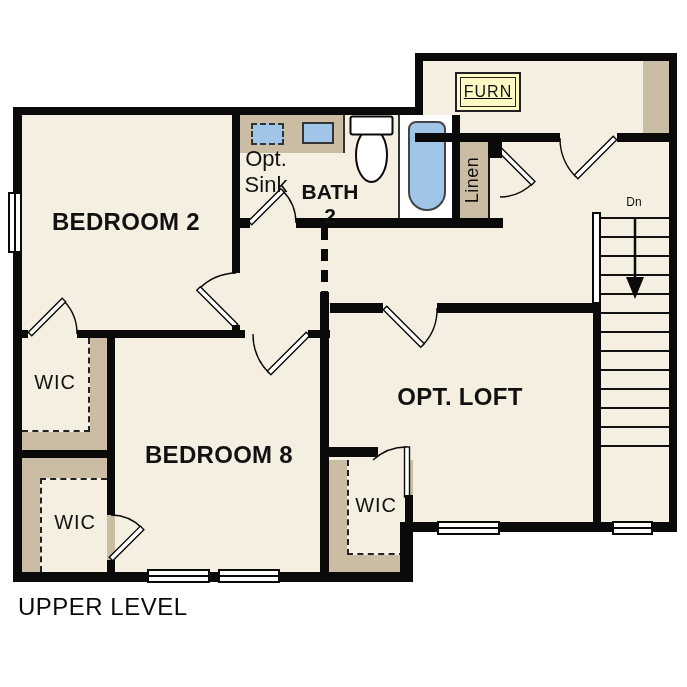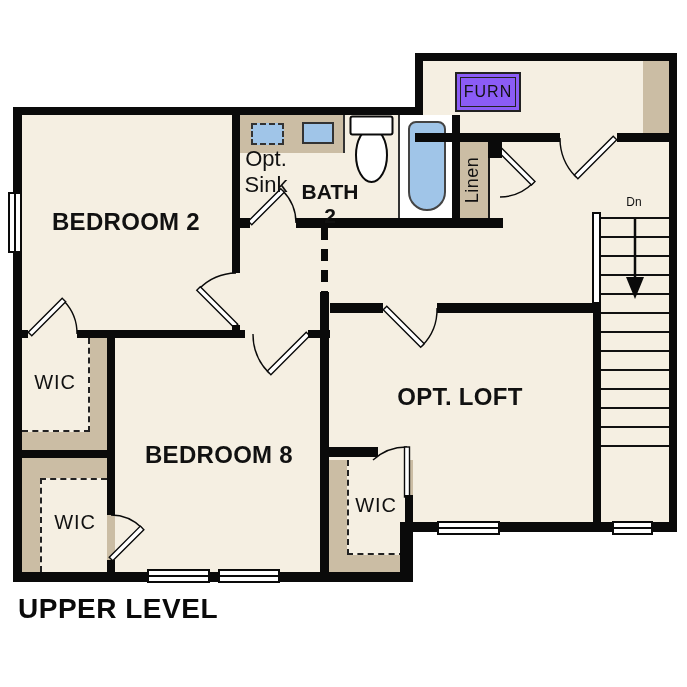--- a/index.html
+++ b/index.html
@@ -16,33 +16,33 @@
   .overlay{position:absolute;left:0;top:0;pointer-events:none;}
   .window{position:absolute;background:#ffffff;border:2px solid #0a0a0a;box-sizing:border-box;}
   .window-h{background:linear-gradient(to bottom,#fff calc(50% - 1px),#0a0a0a calc(50% - 1px),
             #0a0a0a calc(50% + 1px),#fff calc(50% + 1px));}
   .window-v{background:linear-gradient(to right,#fff calc(50% - 1px),#0a0a0a calc(50% - 1px),
             #0a0a0a calc(50% + 1px),#fff calc(50% + 1px));}
   .shelf-cut{position:absolute;background:#f5efe2;box-sizing:border-box;}
   .dash-rb{border-right:2px dashed #222;border-bottom:2px dashed #222;}
   .dash-lt{border-left:2px dashed #222;border-top:2px dashed #222;}
   .dash-lb{border-left:2px dashed #222;border-bottom:2px dashed #222;}
-  #furn-box{position:absolute;left:455px;top:72px;width:66px;height:40px;background:#8b5cf6;
-            border:2px solid #222;box-sizing:border-box;display:flex;align-items:center;justify-content:center;}
+  #furn-box{position:absolute;left:455px;top:72px;width:66px;height:40px;background:#fef9c3;
+            border:2px solid #222;box-sizing:border-box;display:flex;align-items:center;justify-content:center;text-decoration:underline;}
   #furn-inner{border:1px solid #222;width:54px;height:28px;display:flex;align-items:center;
               justify-content:center;font-size:16px;letter-spacing:1px;color:#111;}
   .sink{position:absolute;background:#a0c5e8;box-sizing:border-box;}
   #tub-alcove{position:absolute;left:398px;top:115px;width:54px;height:103px;background:#ffffff;
               border-left:2px solid #333;box-sizing:border-box;}
   #tub{position:absolute;left:8px;top:6px;width:38px;height:90px;background:#a0c5e8;
        border:2px solid #444;border-radius:8px 8px 19px 19px;box-sizing:border-box;}
   #railing{position:absolute;left:592px;top:212px;width:9px;height:92px;background:#ffffff;
            border:2px solid #0a0a0a;box-sizing:border-box;}
   #linen-label{transform:translate(-50%,-50%) rotate(-90deg);font-size:18px;letter-spacing:0.5px;}
-  #page-title{position:absolute;left:18px;top:593px;font-weight:bold;font-size:28px;
+  #page-title{position:absolute;left:18px;top:593px;font-weight:normal;font-size:24px;
               letter-spacing:0.5px;color:#0a0a0a;}
 </style>
 </head>
 <body>
 
 <div id="stage">
 
   <div class="fill" style="left:21px;top:115px;width:432px;height:107px;"></div>
   <div class="fill" style="left:21px;top:222px;width:379px;height:350px;"></div>
   <div class="fill" style="left:423px;top:61px;width:246px;height:72px;"></div>

